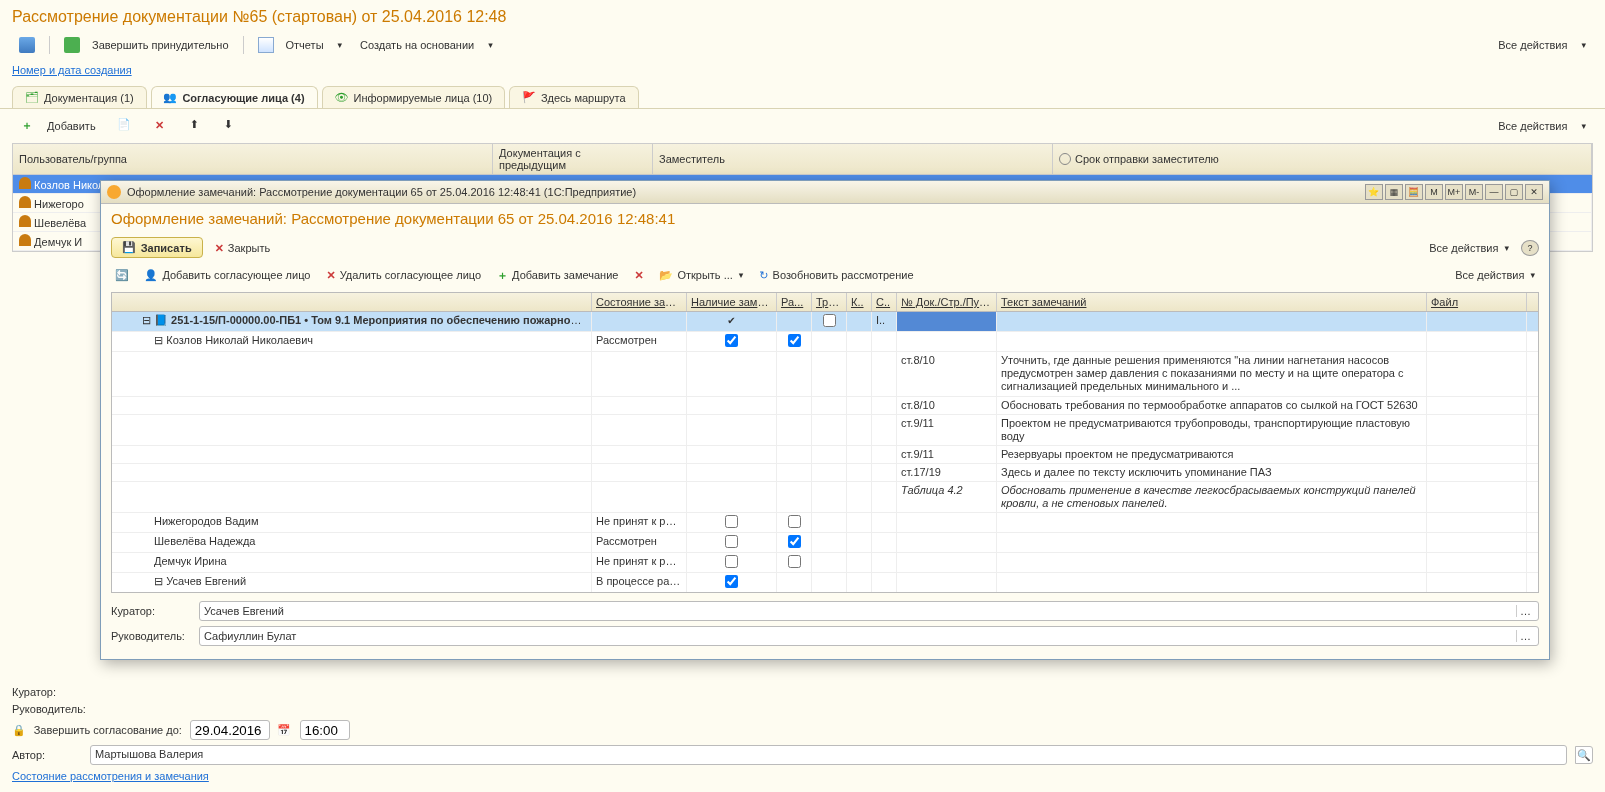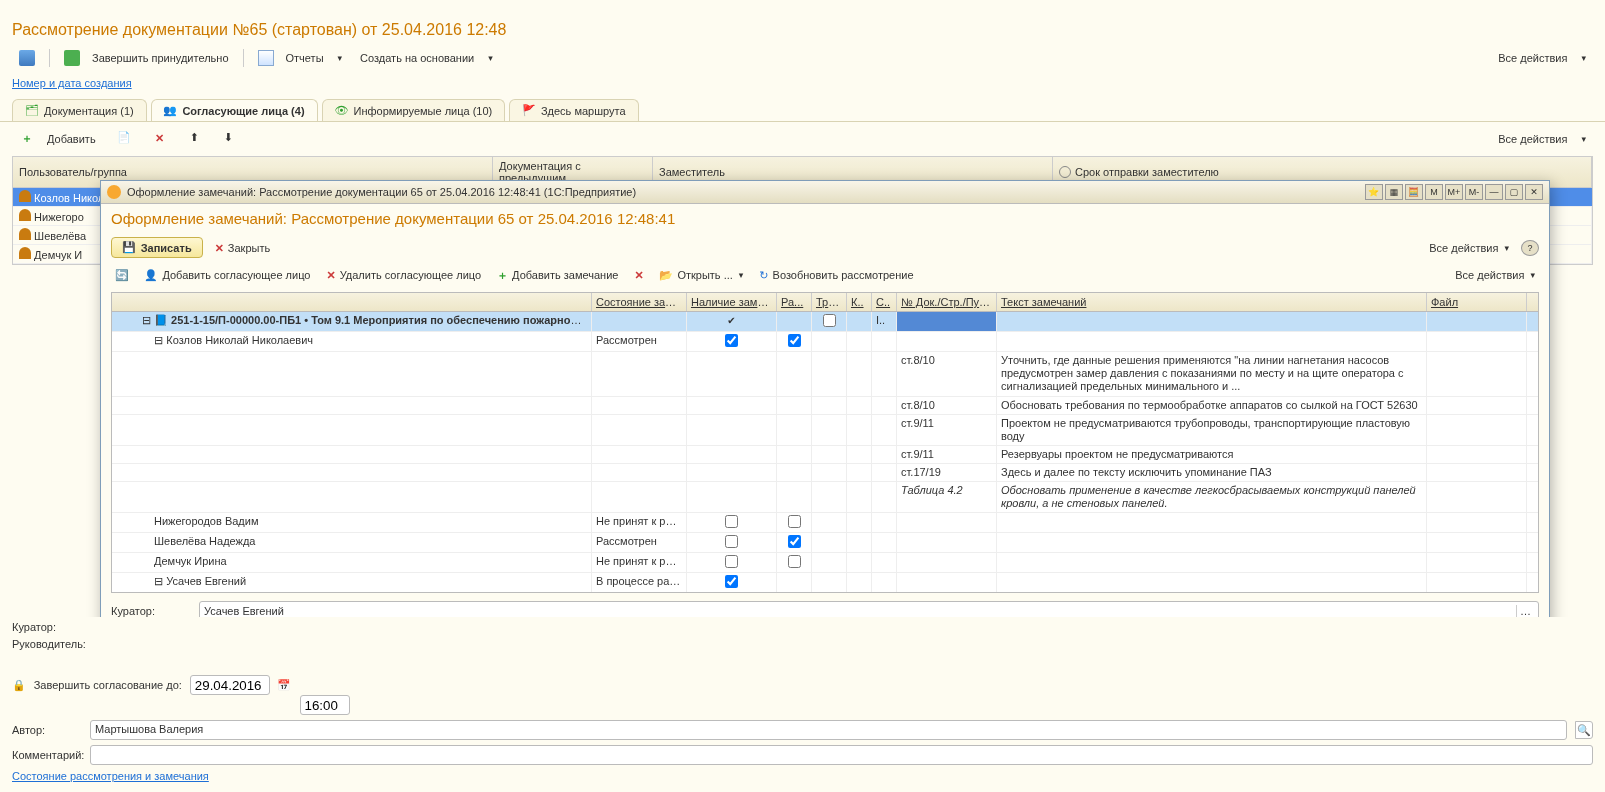--- a/index.html
+++ b/index.html
@@ -10,21 +10,20 @@
     color: #333;
     width: 1605px;
     height: 792px;
     position: relative;
     overflow: hidden;
   }
   .page-title {
     color: #cc7a00;
     font-size: 16px;
     padding: 8px 12px 4px;
-    margin-top: 13px;
   }
   .toolbar-outer {
     display: flex;
     align-items: center;
     padding: 4px 12px;
     gap: 4px;
   }
   .toolbar-outer .sep {
     width: 1px; height: 18px; background: #ccc; margin: 0 3px;
   }
@@ -549,28 +548,24 @@
     <label>Куратор:</label>
   </div>
   <div class="brow">
     <label>Руководитель:</label>
   </div>
   <div class="brow">
     <span>🔒</span>
     <span>Завершить согласование до:</span>
     <input class="iniinput" style="width: 80px;" value="29.04.2016">
     <span>📅</span>
-    <input class="iniinput" style="width: 50px; margin-top: 40px;" value="16:00">
+    <input class="iniinput" style="width: 50px;" value="16:00">
   </div>
   <div class="brow">
     <label>Автор:</label>
     <div class="iniinput wide"><span>Мартышова Валерия</span></div>
     <span class="search-icon">🔍</span>
   </div>
-  <div class="brow">
-    <label>Комментарий:</label>
-    <div class="iniinput wide"></div>
-  </div>
   <a class="link" style="padding:0">Состояние рассмотрения и замечания</a>
 </div>
 
 
 
 
 </body></html>

